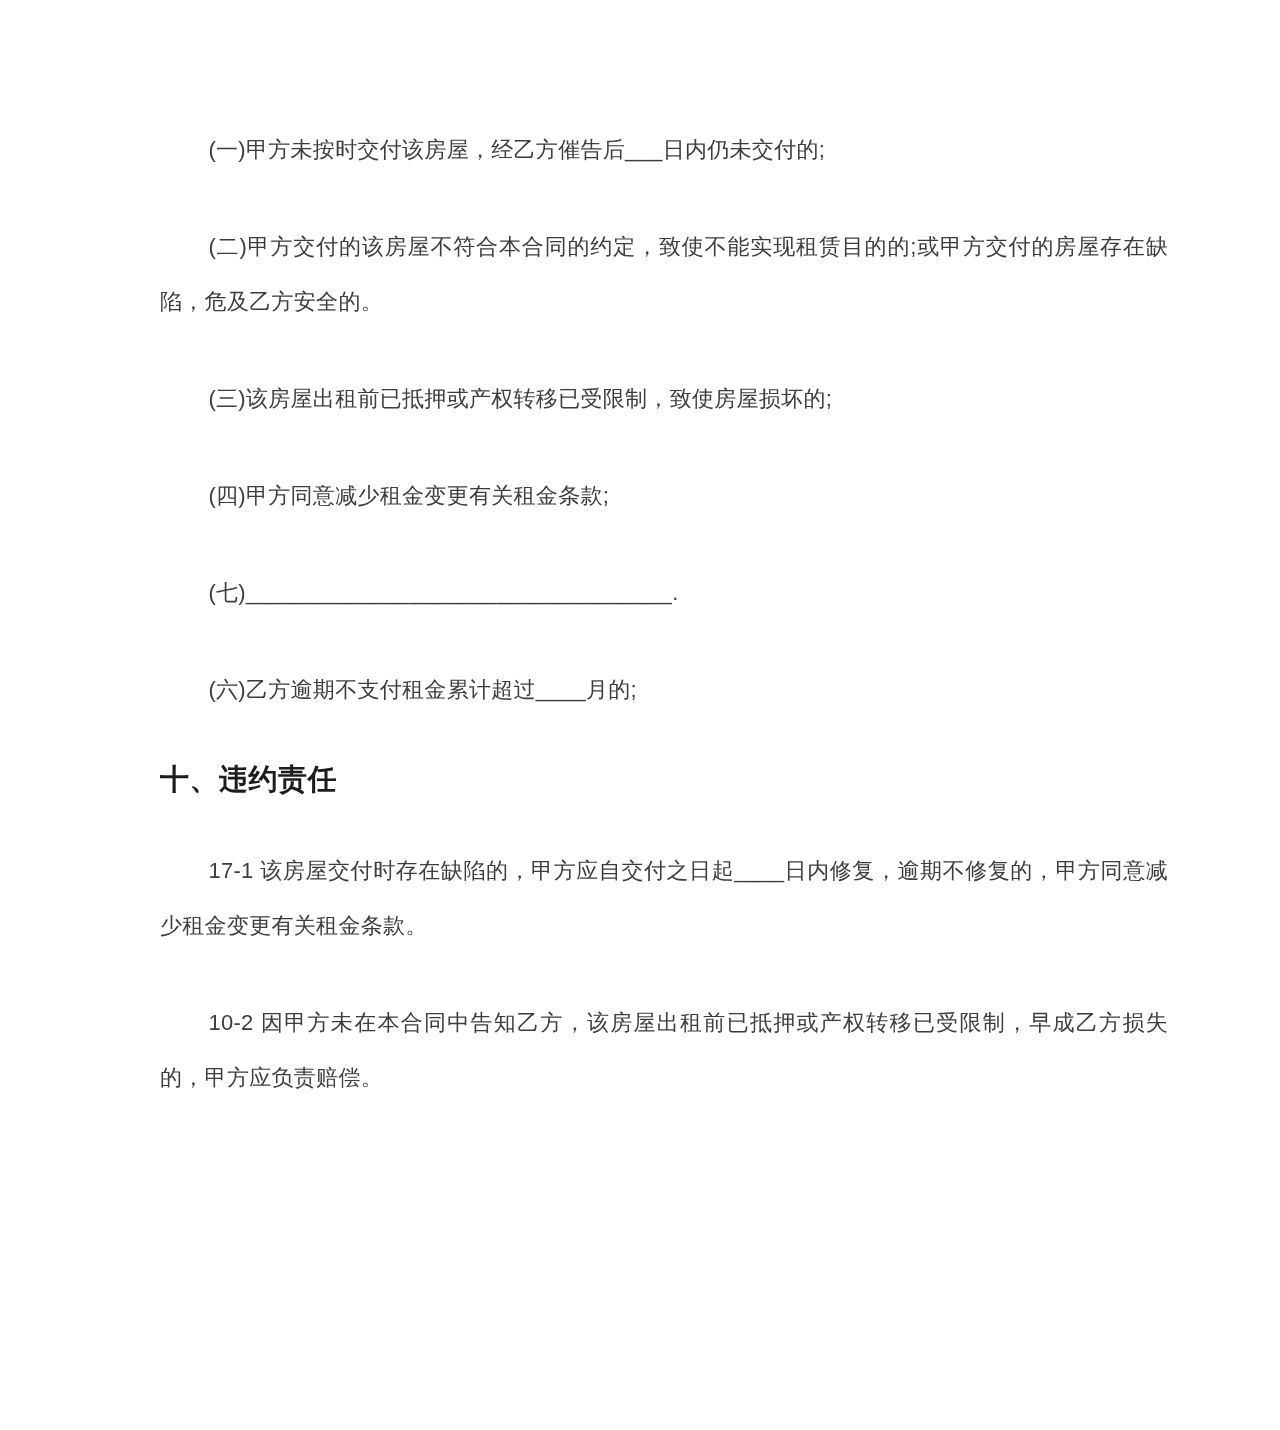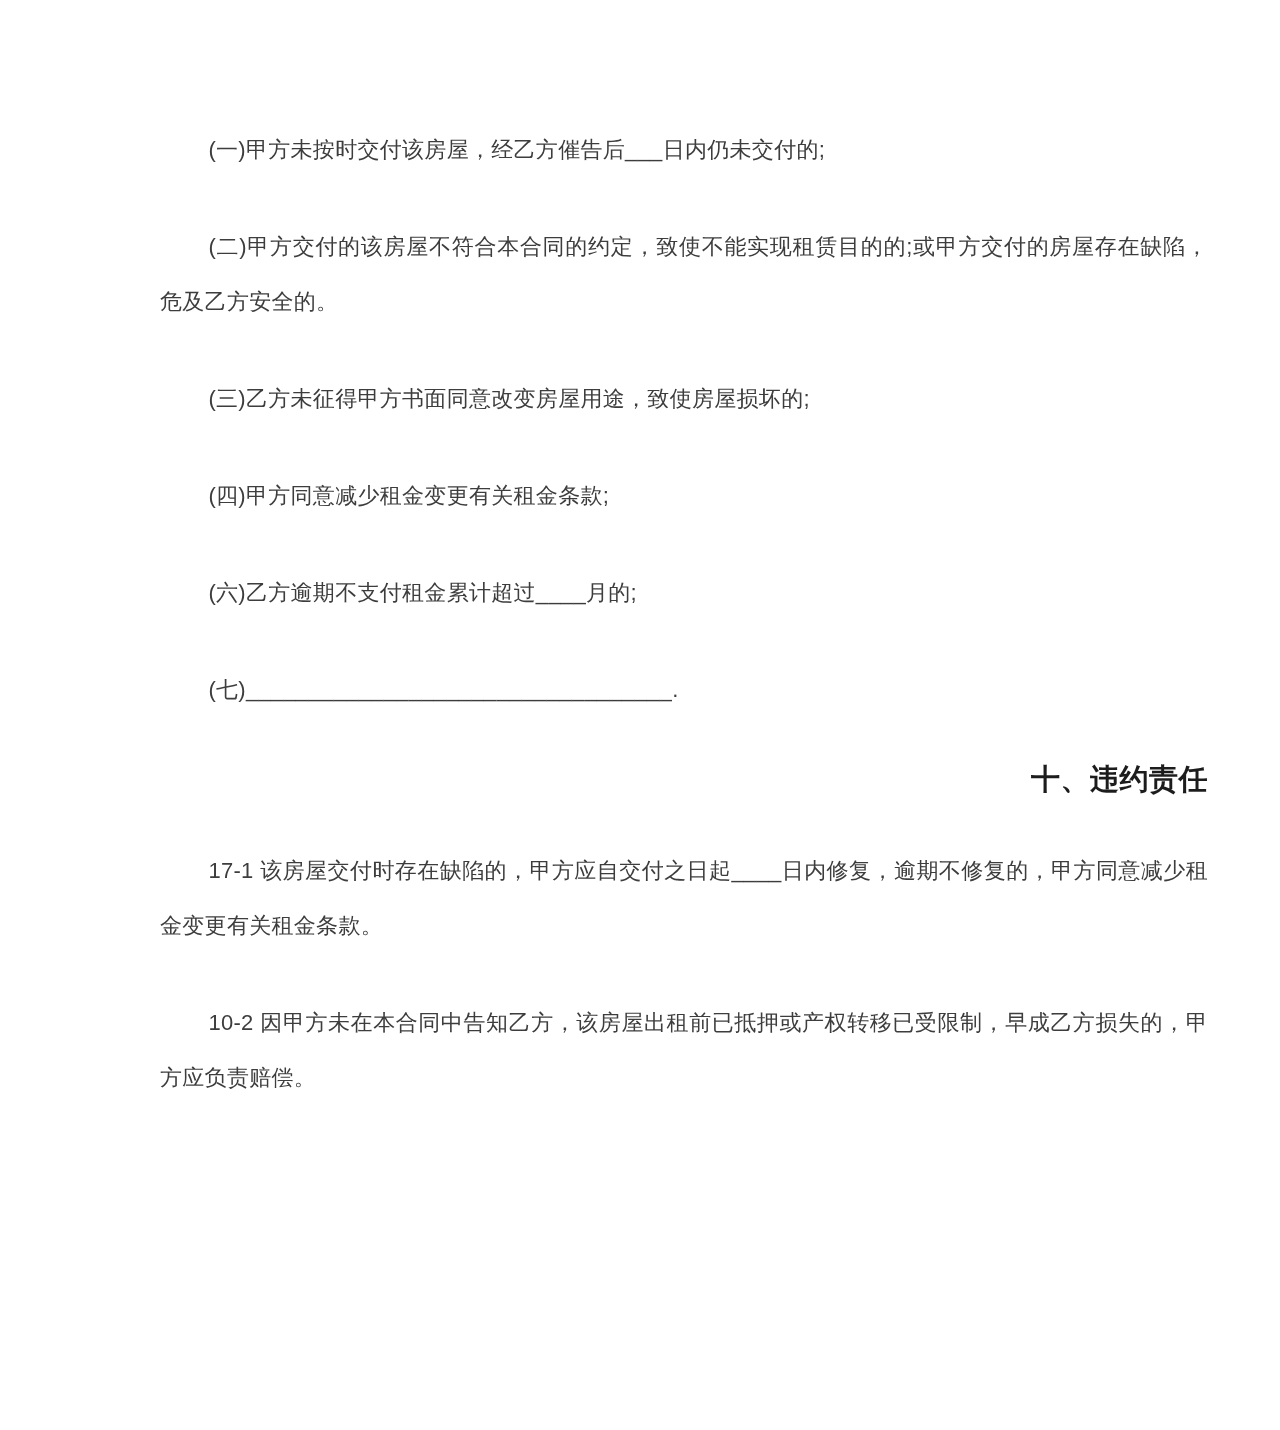--- a/index.html
+++ b/index.html
@@ -11,50 +11,49 @@
     height: 1430px;
     background: #ffffff;
     overflow: hidden;
     font-family: "Liberation Sans", "DejaVu Sans", sans-serif;
     color: #3d3d3d;
   }
   .page {
     box-sizing: border-box;
     width: 1280px;
     height: 1430px;
-    padding: 122px 72px 0 160px;
+    padding: 122px 112px 0 160px;
     background: #ffffff;
   }
   .para {
     font-size: 22px;
     line-height: 55px;
     margin: 0 0 42px 0;
     text-indent: 2.2em;
     text-align: justify;
     word-break: break-all;
     letter-spacing: 0.3px;
   }
   .heading {
     font-size: 29px;
     line-height: 40px;
     font-weight: 700;
     color: #1c1c1c;
     margin: 4px 0 44px 0;
     letter-spacing: 0.5px;
-    text-align: right;
   }
 </style>
 </head>
 <body>
 
 <div class="page">
   <p class="para">(一)甲方未按时交付该房屋，经乙方催告后___日内仍未交付的;</p>
   <p class="para">(二)甲方交付的该房屋不符合本合同的约定，致使不能实现租赁目的的;或甲方交付的房屋存在缺陷，危及乙方安全的。</p>
-  <p class="para">(三)乙方未征得甲方书面同意改变房屋用途，致使房屋损坏的;</p>
+  <p class="para">(三)该房屋出租前已抵押或产权转移已受限制，致使房屋损坏的;</p>
   <p class="para">(四)甲方同意减少租金变更有关租金条款;</p>
+  <p class="para">(七)__________________________________.</p>
   <p class="para">(六)乙方逾期不支付租金累计超过____月的;</p>
-  <p class="para">(七)__________________________________.</p>
 
   <h2 class="heading">十、违约责任</h2>
 
   <p class="para">17-1 该房屋交付时存在缺陷的，甲方应自交付之日起____日内修复，逾期不修复的，甲方同意减少租金变更有关租金条款。</p>
   <p class="para">10-2 因甲方未在本合同中告知乙方，该房屋出租前已抵押或产权转移已受限制，早成乙方损失的，甲方应负责赔偿。</p>
 </div>
 
 </body></html>

